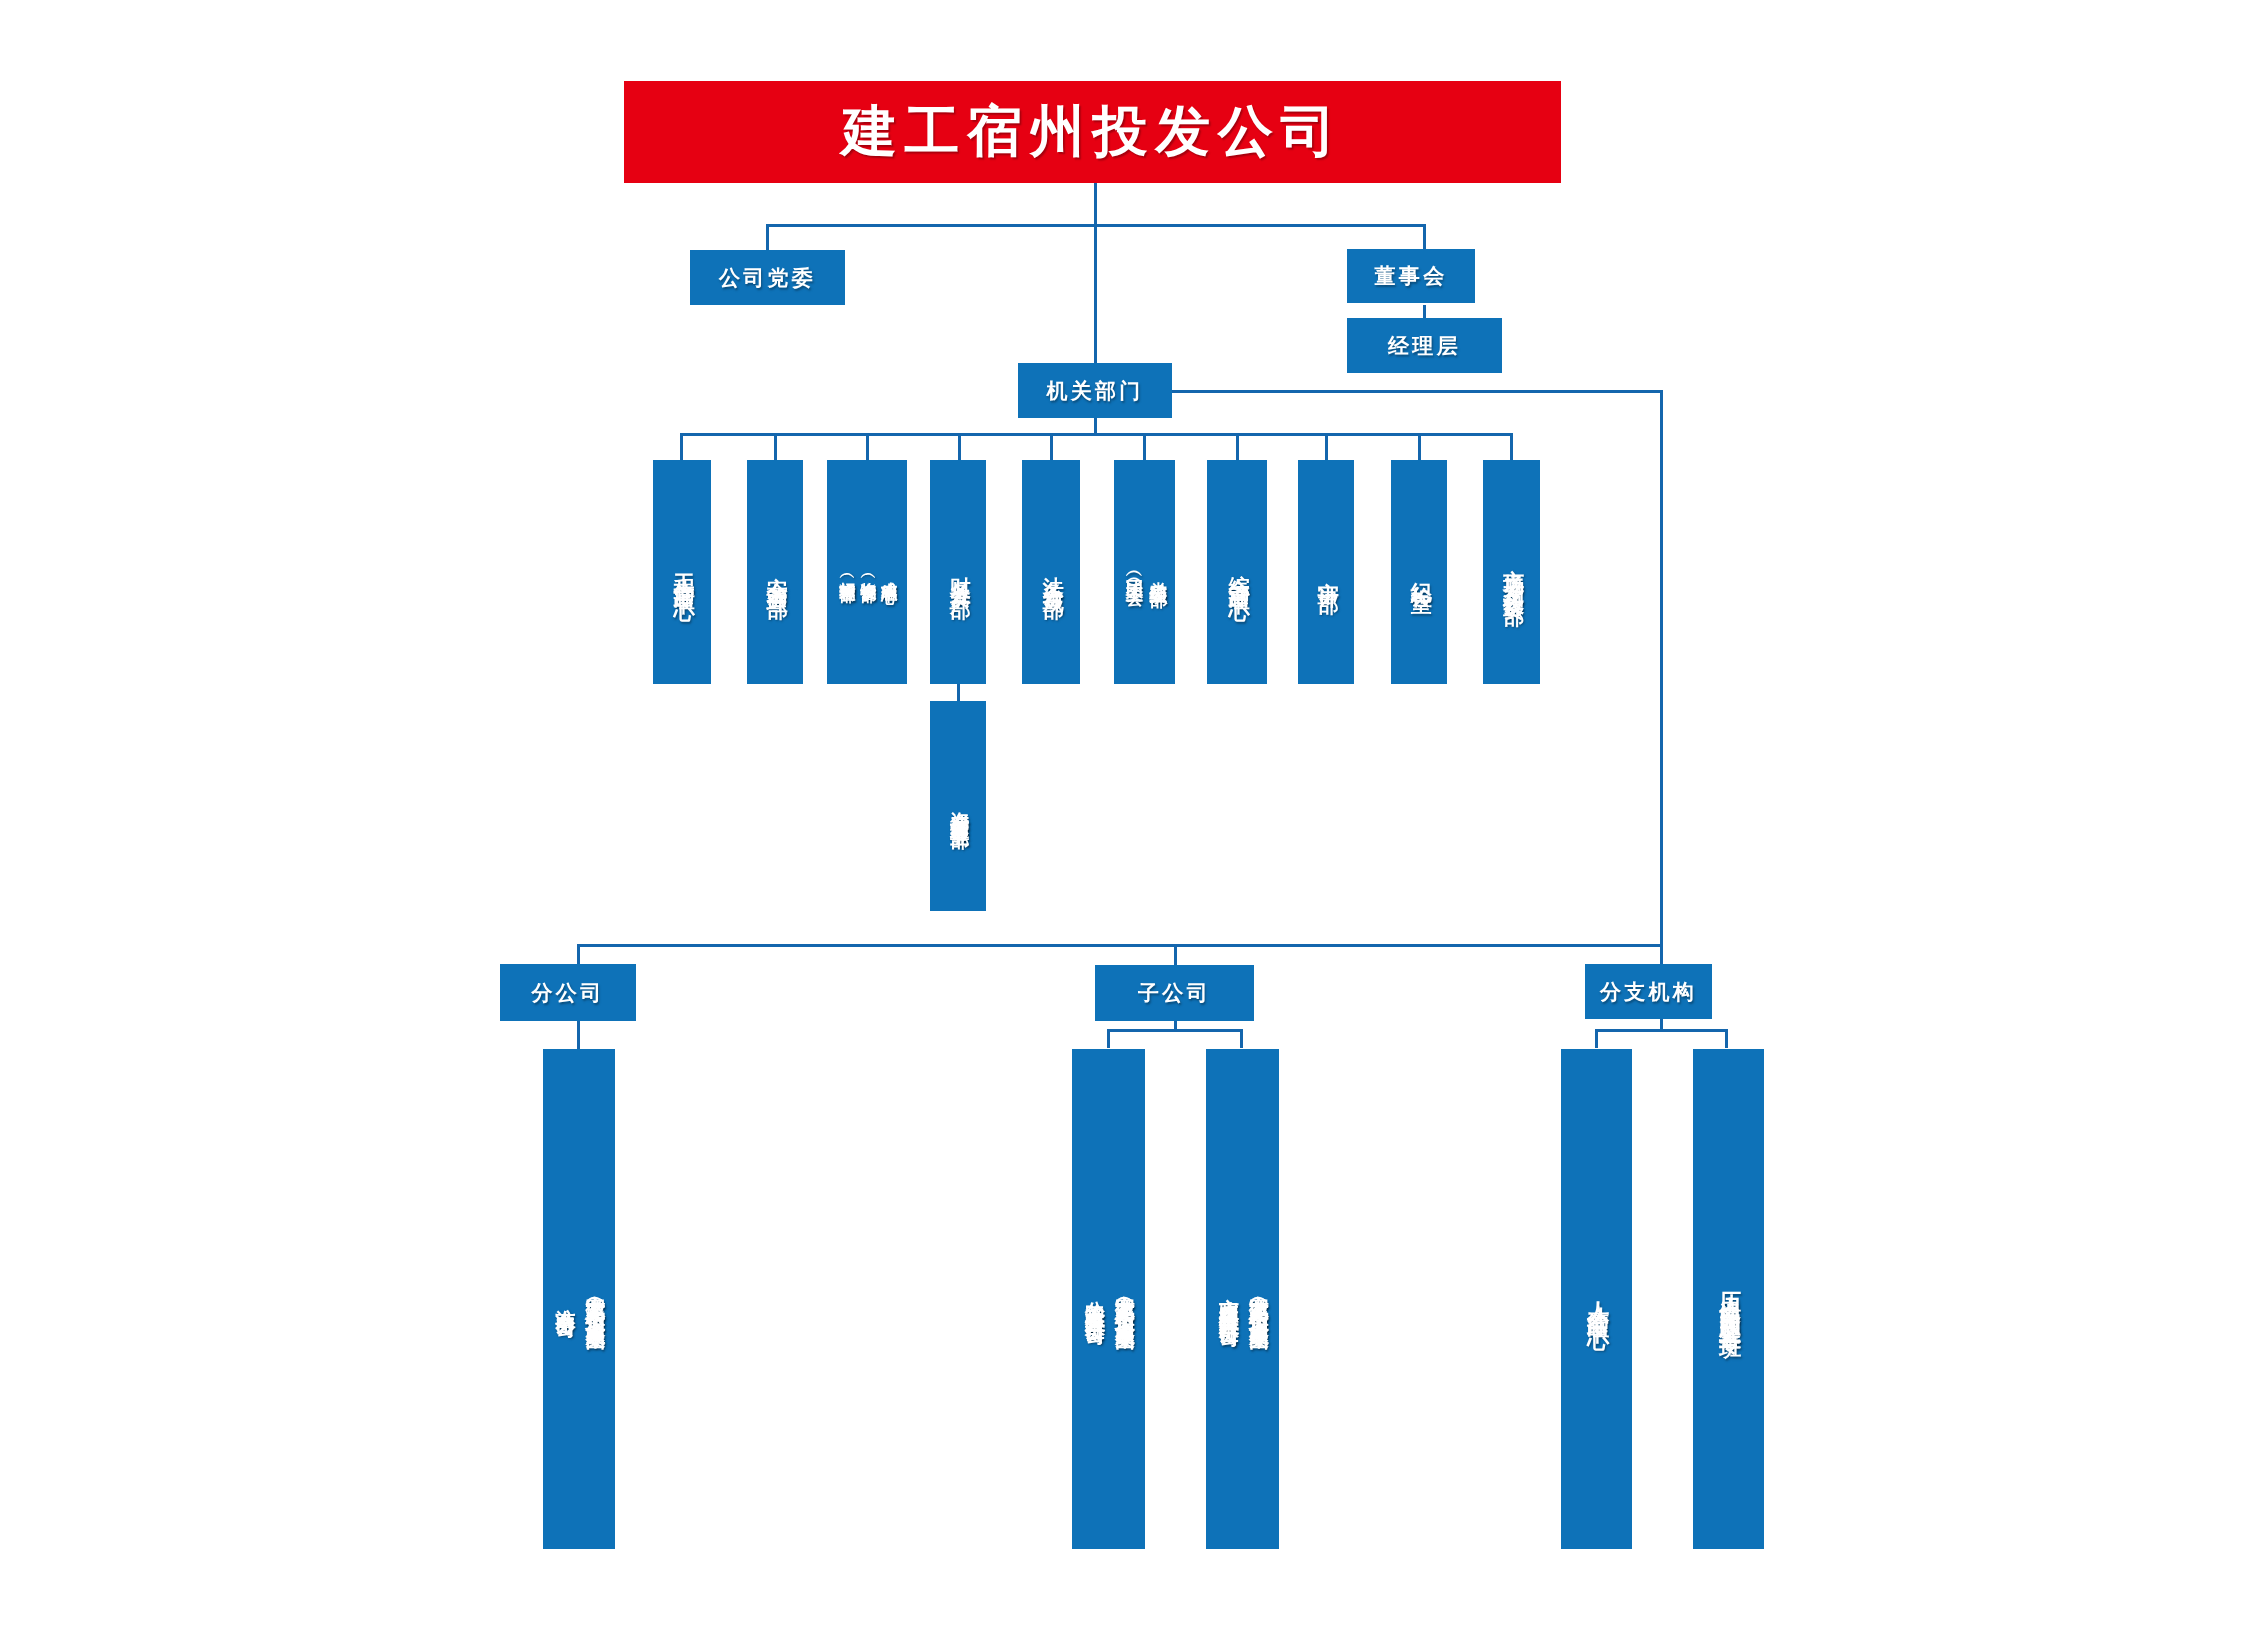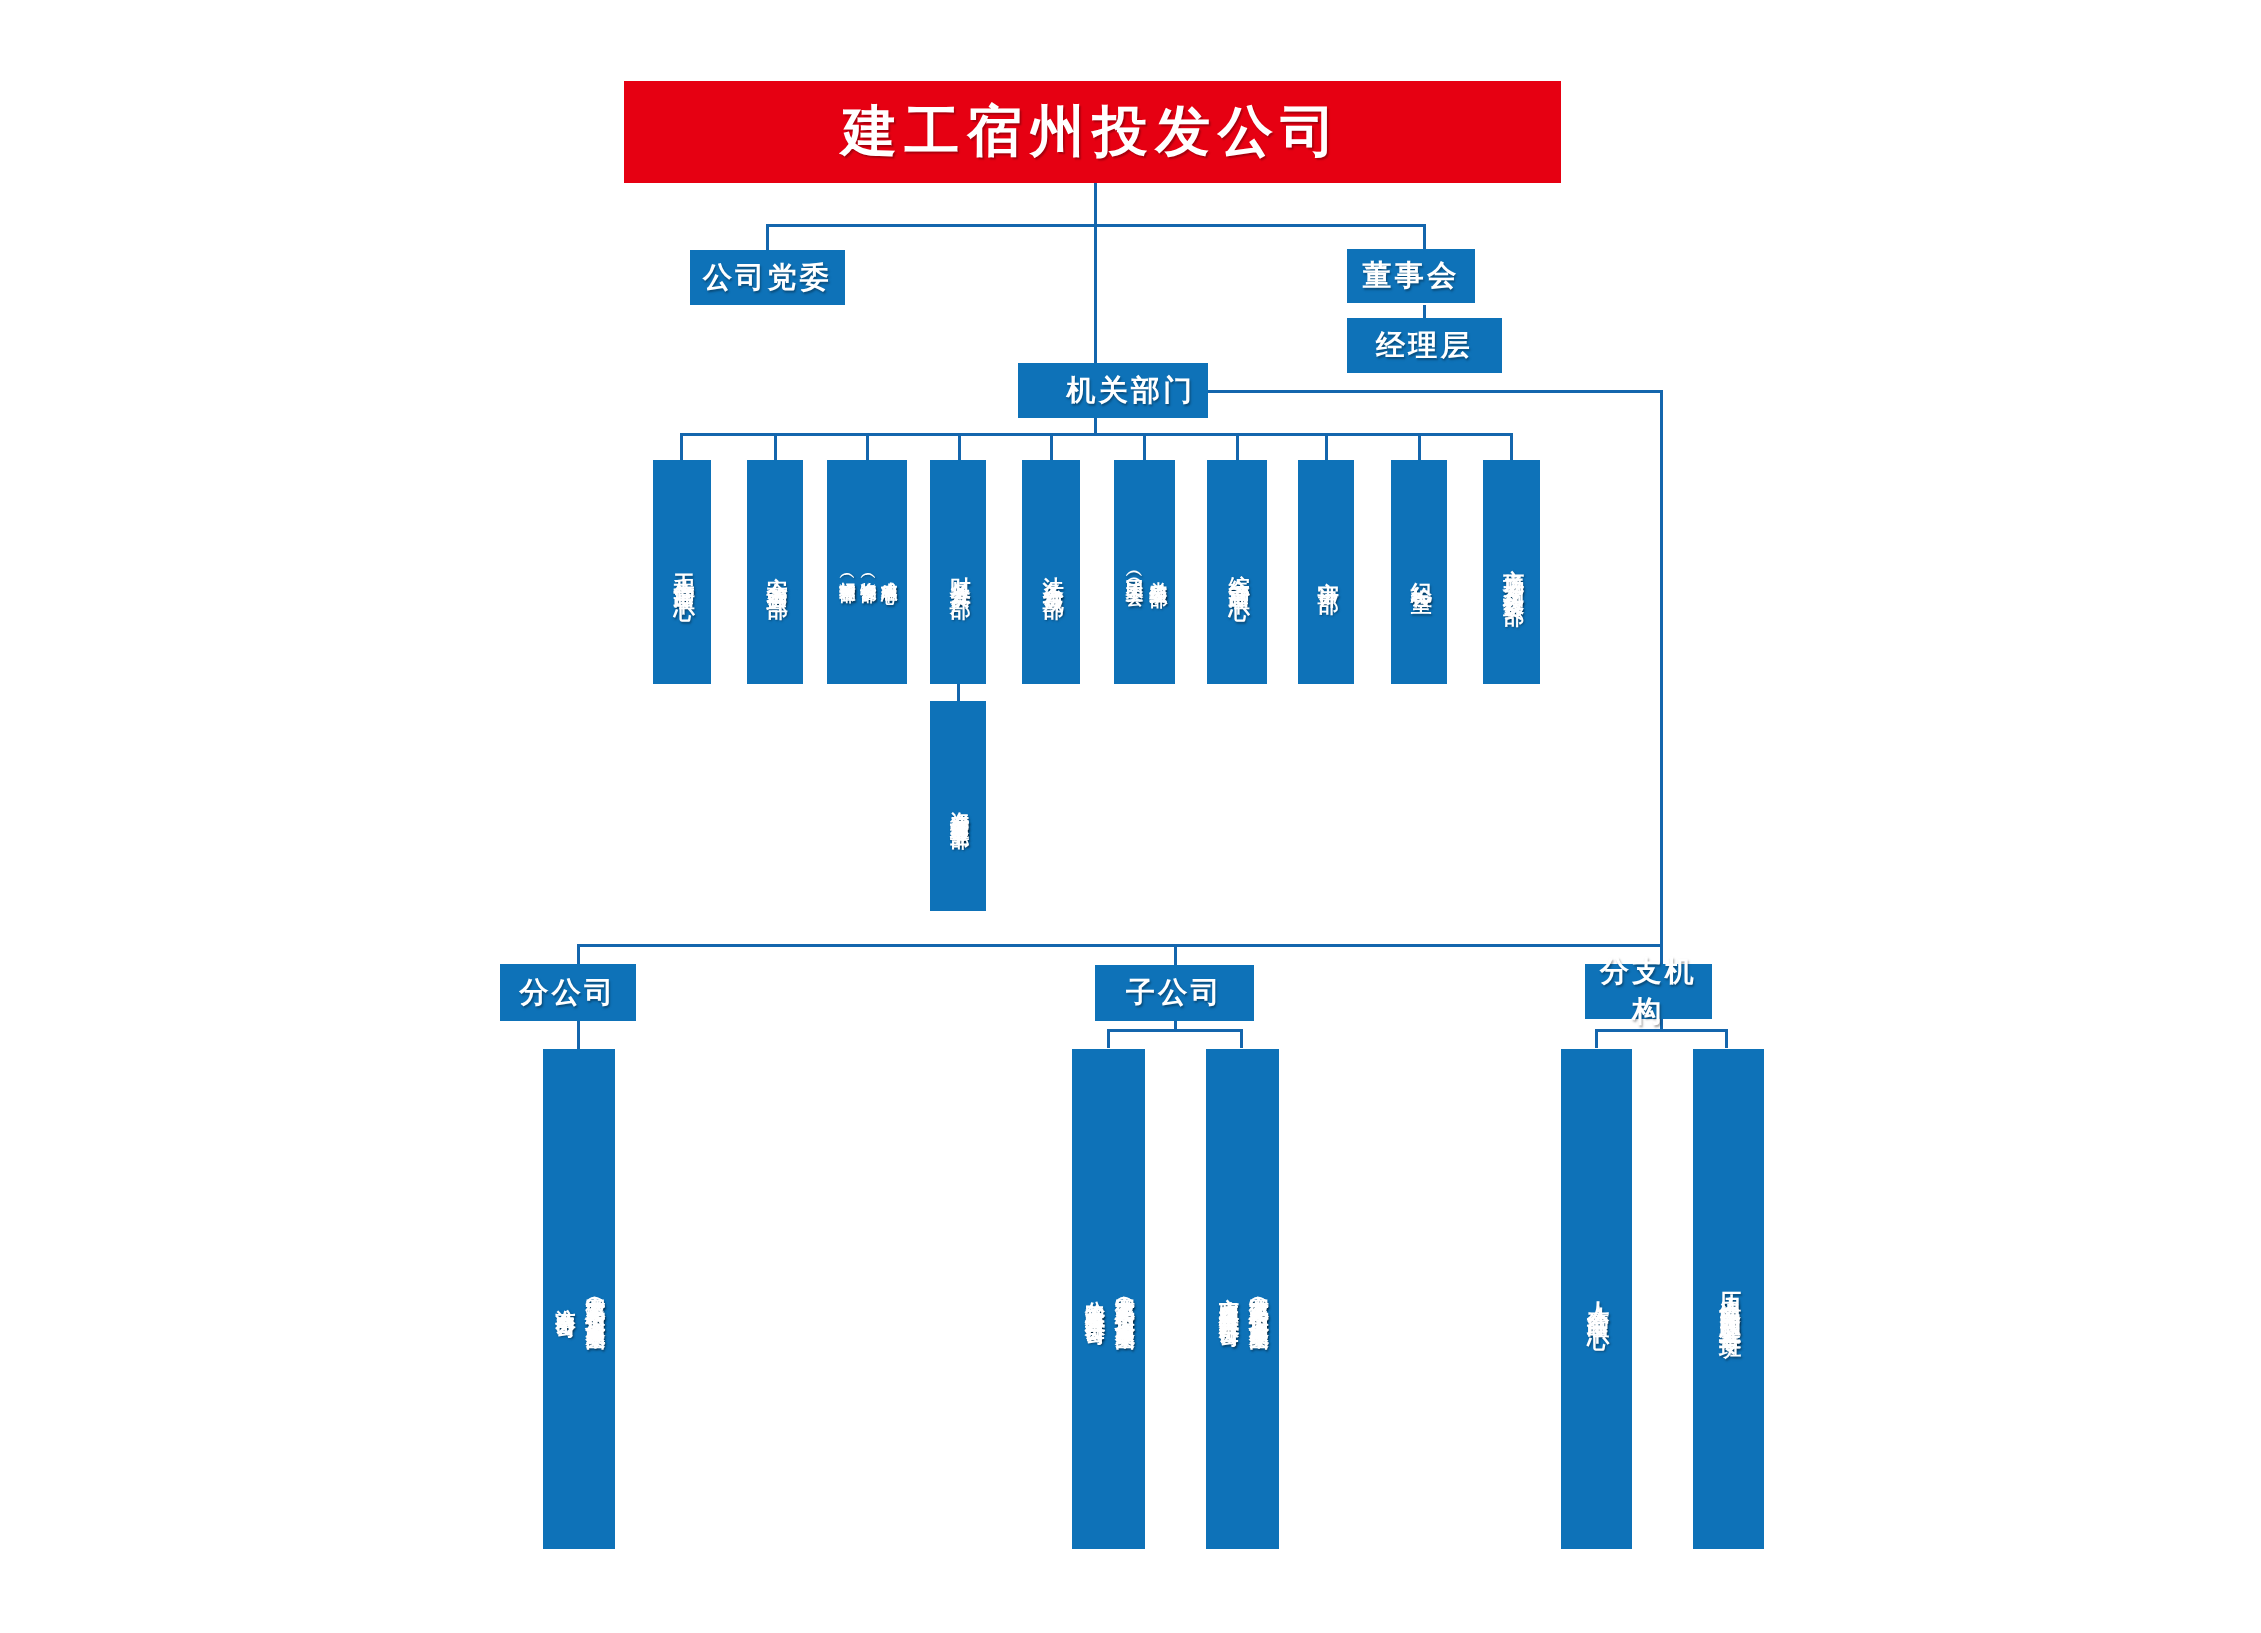--- a/index.html
+++ b/index.html
@@ -38,21 +38,21 @@
     color:#ffffff;
     font-weight:bold;
     display:flex;
     align-items:center;
     justify-content:center;
     font-size:55px;
     letter-spacing:7.7px;
     text-shadow:1.7px 2.2px 1.7px rgba(0,0,0,0.28);
   }
   .hbox{
-    font-size:29px;
+    font-size:21px;
     letter-spacing:3.3px;
   }
   .vbox{
     writing-mode:vertical-rl;
     text-orientation:mixed;
     white-space:pre-line;
     font-size:21px;
     letter-spacing:5px;
     line-height:1.35;
   }
@@ -101,21 +101,21 @@
   <div class="line" style="left:1725px;top:1029px;width:2.8px;height:19px;"></div>
 
   <div class="header" style="left:624px;top:81px;width:937px;height:102px;">建工宿州投发公司</div>
 
   <div class="box hbox" style="left:690px;top:250px;width:155px;height:55px;">公司党委</div>
 
   <div class="box hbox" style="left:1347px;top:249px;width:128px;height:54px;">董事会</div>
 
   <div class="box hbox" style="left:1347px;top:318px;width:155px;height:55px;">经理层</div>
 
-  <div class="box hbox" style="left:1018px;top:363px;width:154px;height:55px;padding-left:36px;">机关部门</div>
+  <div class="box hbox" style="left:1018px;top:363px;width:154px;height:55px;">机关部门</div>
 
   <div class="box vbox" style="left:653px;top:460px;width:58px;height:224px;">工程管理中心</div>
 
   <div class="box vbox" style="left:747px;top:460px;width:56px;height:224px;">安全管理部</div>
 
   <div class="box vbox small" style="left:827px;top:460px;width:80px;height:224px;">成本管理中心
 （物资设备部）
 （招标管理部）</div>
 
   <div class="box vbox" style="left:930px;top:460px;width:56px;height:224px;">财务资产部</div>

